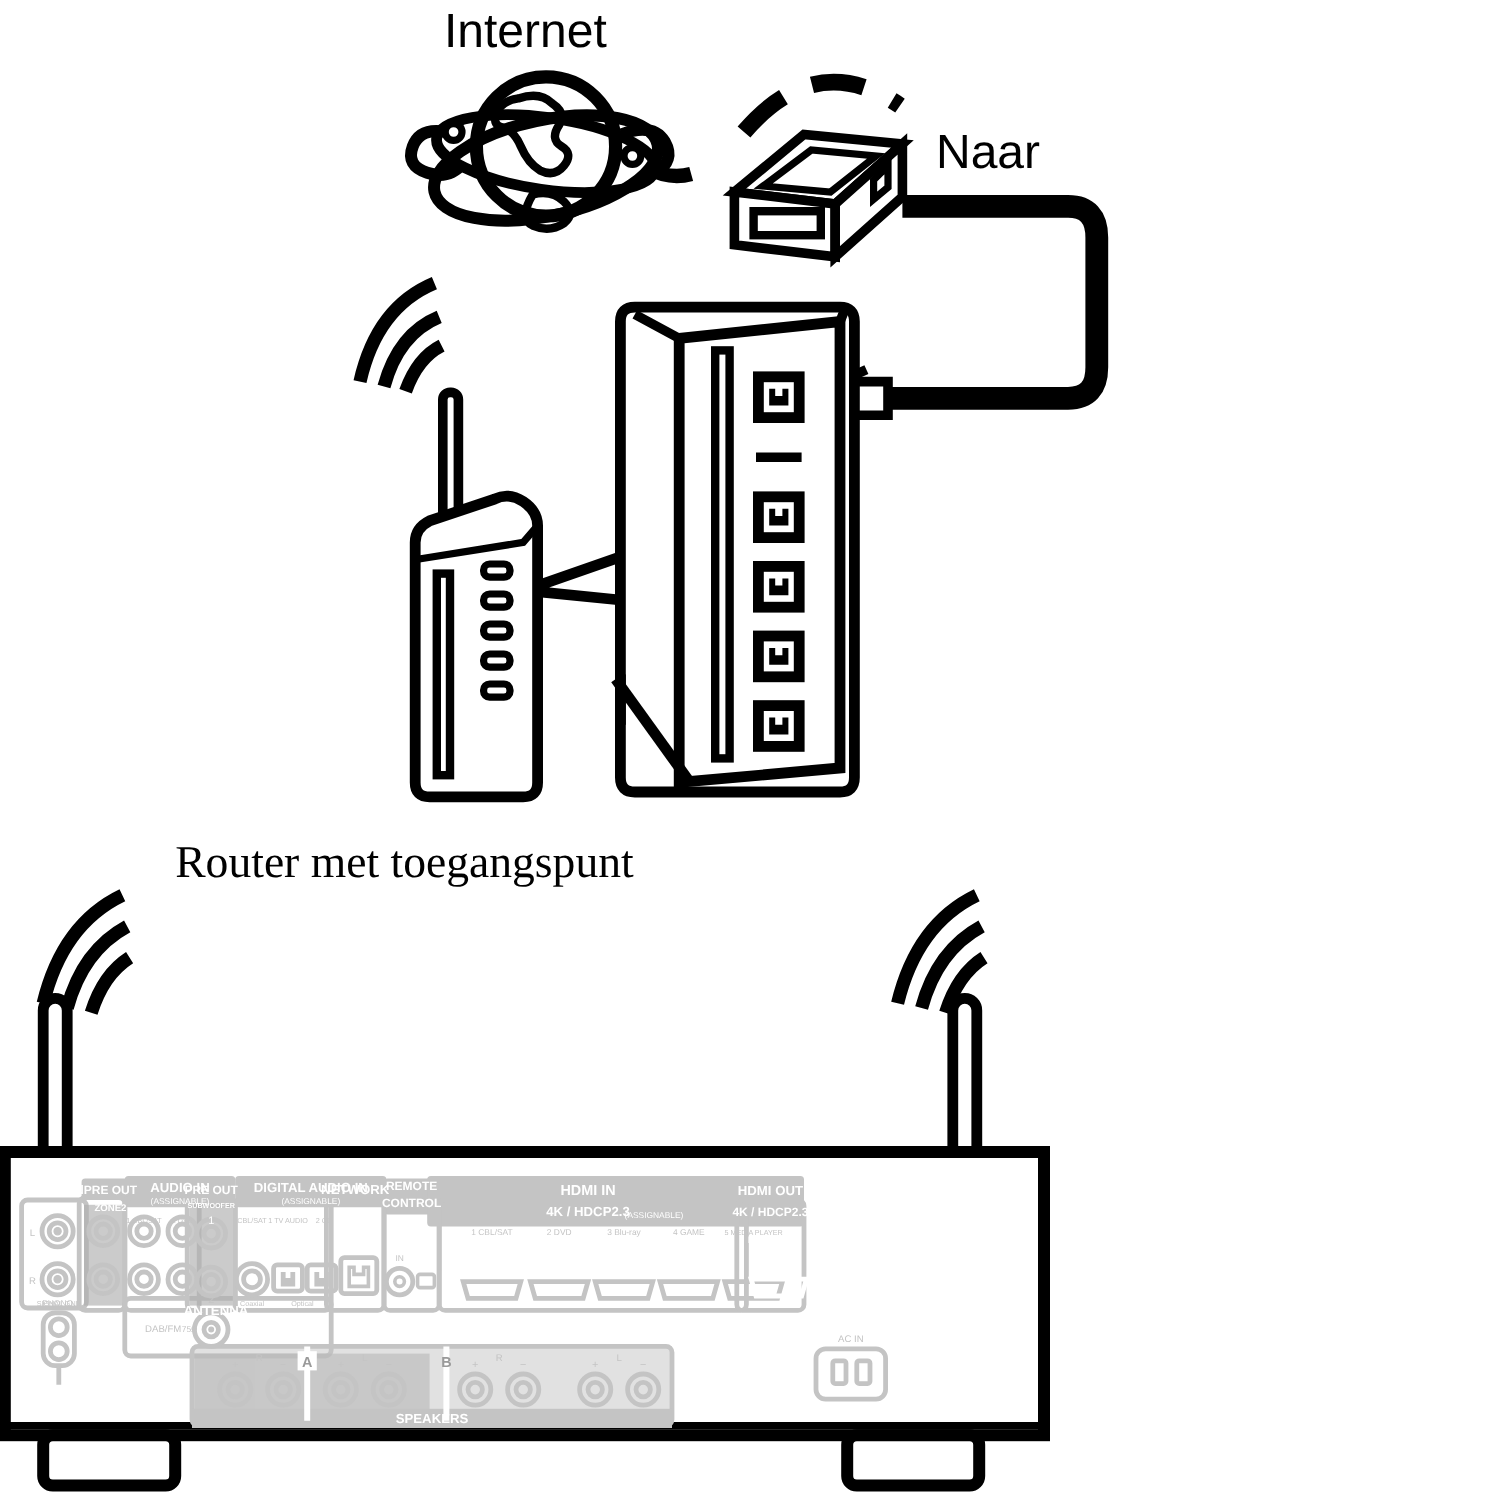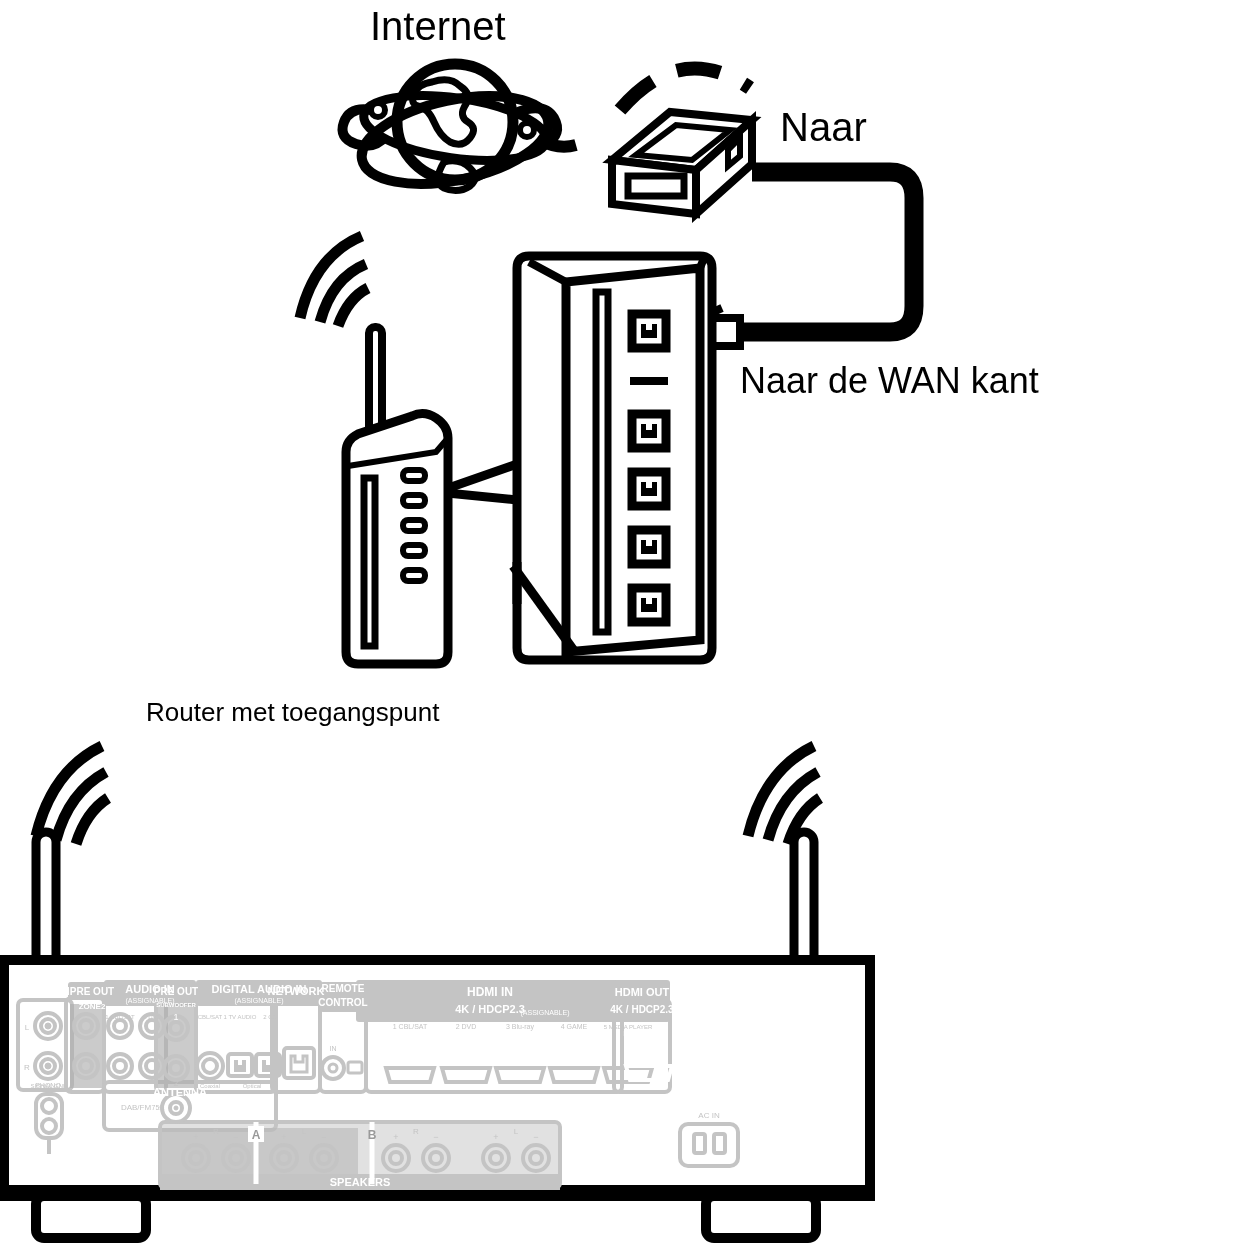--- a/index.html
+++ b/index.html
@@ -4,32 +4,31 @@
 <title>Network Connection Diagram</title>
 <style>
   html,body{margin:0;padding:0;background:#ffffff;}
   body{width:1255px;height:1256px;position:relative;overflow:hidden;
        font-family:"Liberation Sans",sans-serif;color:#000;}
   .stage{position:absolute;left:0;top:0;width:1255px;height:964px;}
   .lbl{position:absolute;white-space:nowrap;color:#000;}
   #lbl-internet{left:370px;top:4px;font-size:40px;}
   #lbl-modem{left:780px;top:105px;font-size:40px;}
   #lbl-wan{left:740px;top:360px;font-size:36px;}
-  #lbl-router{left:146px;top:697px;font-size:26px;}
+  #lbl-router{left:146px;top:697px;font-size:38px;font-family:Liberation Serif, serif;}
   svg{position:absolute;left:0;top:0;}
   .k{fill:none;stroke:#000;}
 </style>
 </head>
 <body>
 
 <div class="stage">
 
   <div class="lbl" id="lbl-internet">Internet</div>
   <div class="lbl" id="lbl-modem">Naar</div>
-  <div class="lbl" id="lbl-wan">Naar de WAN kant</div>
   <div class="lbl" id="lbl-router">Router met toegangspunt</div>
 
   <svg width="1255" height="760" viewBox="0 0 1255 760">
 
     <g>
       <circle cx="455" cy="122" r="58" class="k" stroke-width="11"></circle>
 
       <ellipse cx="455" cy="140" rx="95" ry="40" class="k" stroke-width="10" transform="rotate(-12 455 140)"></ellipse>
       <ellipse cx="455" cy="128" rx="92" ry="30" class="k" stroke-width="9" transform="rotate(8 455 128)"></ellipse>
 

